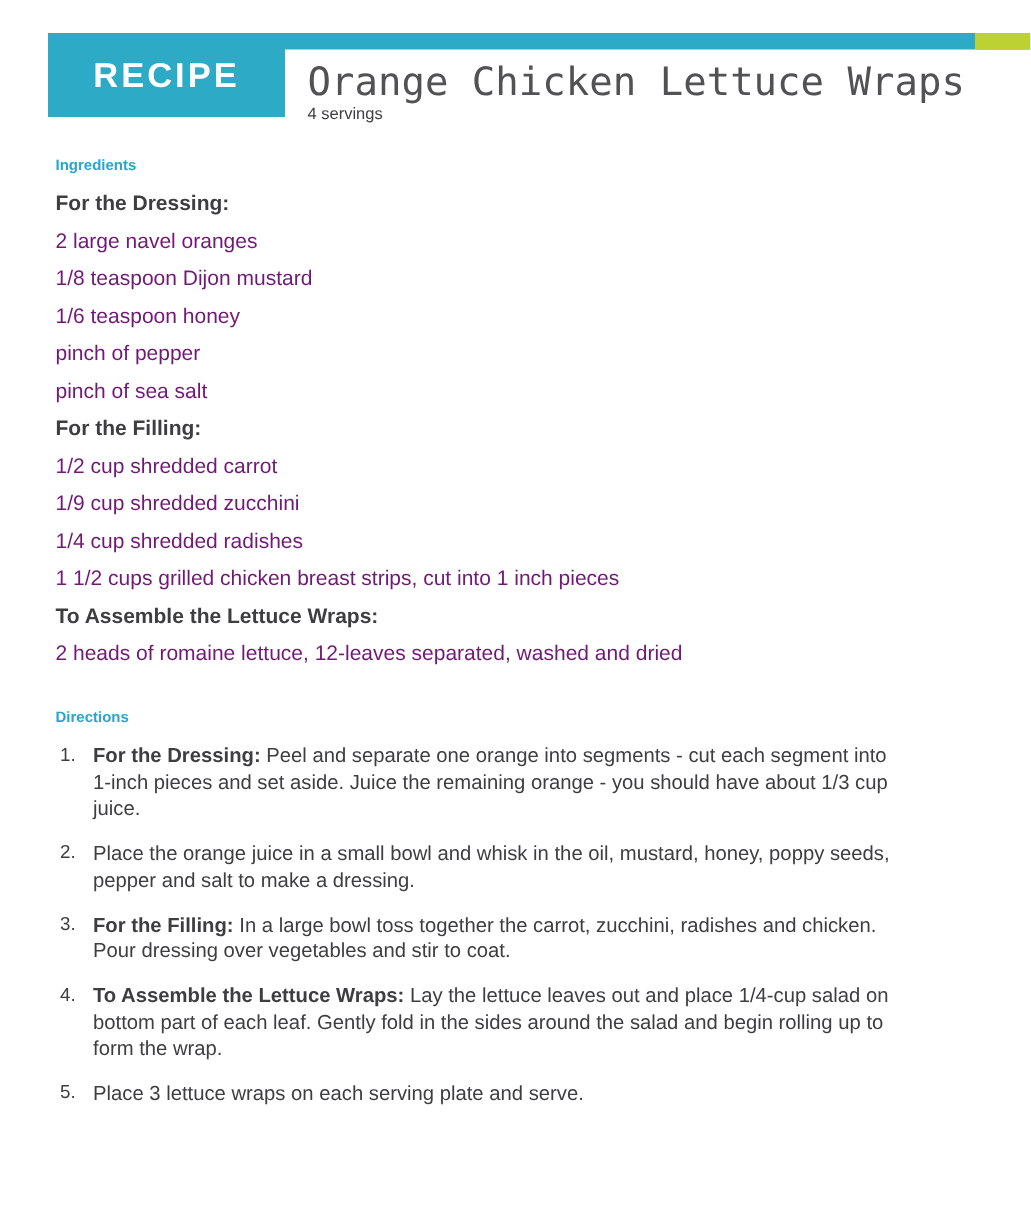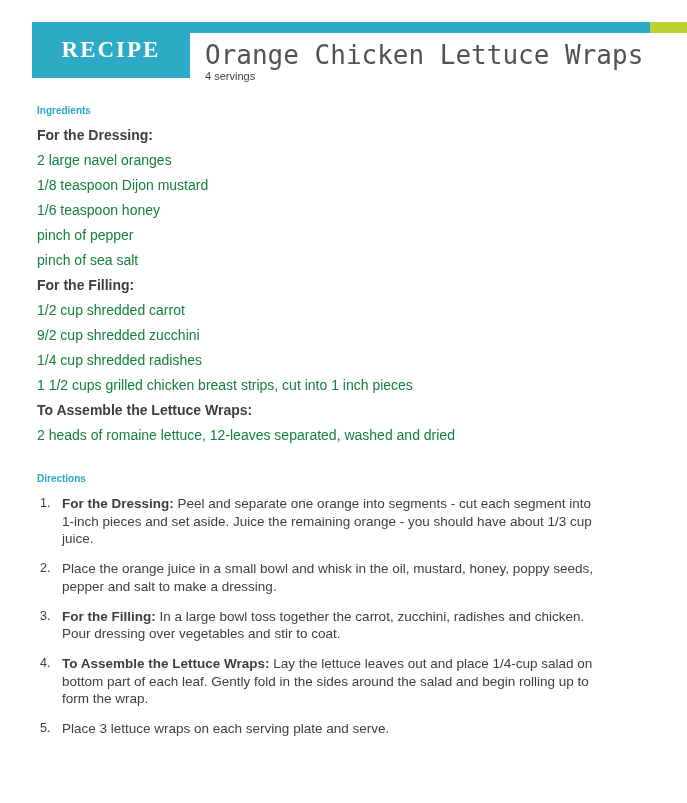--- a/index.html
+++ b/index.html
@@ -26,21 +26,21 @@
     background: #bcd233;
   }
   .recipe-box {
     position: absolute;
     left: 32px; top: 22px; width: 158px; height: 56px;
     background: #2caac6;
     display: flex; align-items: center; justify-content: center;
   }
   .recipe-box span {
     color: #ffffff;
-    font-family: Liberation Serif, serif;
+    font-family: Liberation Sans, sans-serif;
     font-weight: bold;
     font-size: 23px;
     letter-spacing: 2px;
   }
   .title-block { position: absolute; left: 205px; top: 40px; }
   .title {
     font-family: "DejaVu Sans Mono", monospace;
     font-size: 26px;
     line-height: 30px;
     color: #525254;
@@ -61,21 +61,21 @@
   }
   .group-title {
     font-weight: bold;
     font-size: 14px;
     line-height: 25px;
     color: #3e3e40;
   }
   .ing {
     font-size: 14px;
     line-height: 25px;
-    color: #15803d;
+    color: #701a75;
   }
   .directions-heading { margin-top: 18px; }
   .steps { margin-top: 4px; margin-left: 3px; }
   .step {
     display: flex;
     margin-bottom: 12.5px;
     font-size: 13.5px;
     line-height: 17.5px;
   }
   .step-num {
@@ -111,21 +111,21 @@
 
     <div class="group-title">For the Dressing:</div>
     <div class="ing">2 large navel oranges</div>
     <div class="ing">1/8 teaspoon Dijon mustard</div>
     <div class="ing">1/6 teaspoon honey</div>
     <div class="ing">pinch of pepper</div>
     <div class="ing">pinch of sea salt</div>
 
     <div class="group-title">For the Filling:</div>
     <div class="ing">1/2 cup shredded carrot</div>
-    <div class="ing">9/2 cup shredded zucchini</div>
+    <div class="ing">1/9 cup shredded zucchini</div>
     <div class="ing">1/4 cup shredded radishes</div>
     <div class="ing">1 1/2 cups grilled chicken breast strips, cut into 1 inch pieces</div>
 
     <div class="group-title">To Assemble the Lettuce Wraps:</div>
     <div class="ing">2 heads of romaine lettuce, 12-leaves separated, washed and dried</div>
 
     <div class="section-heading directions-heading">Directions</div>
 
     <div class="steps">
 

